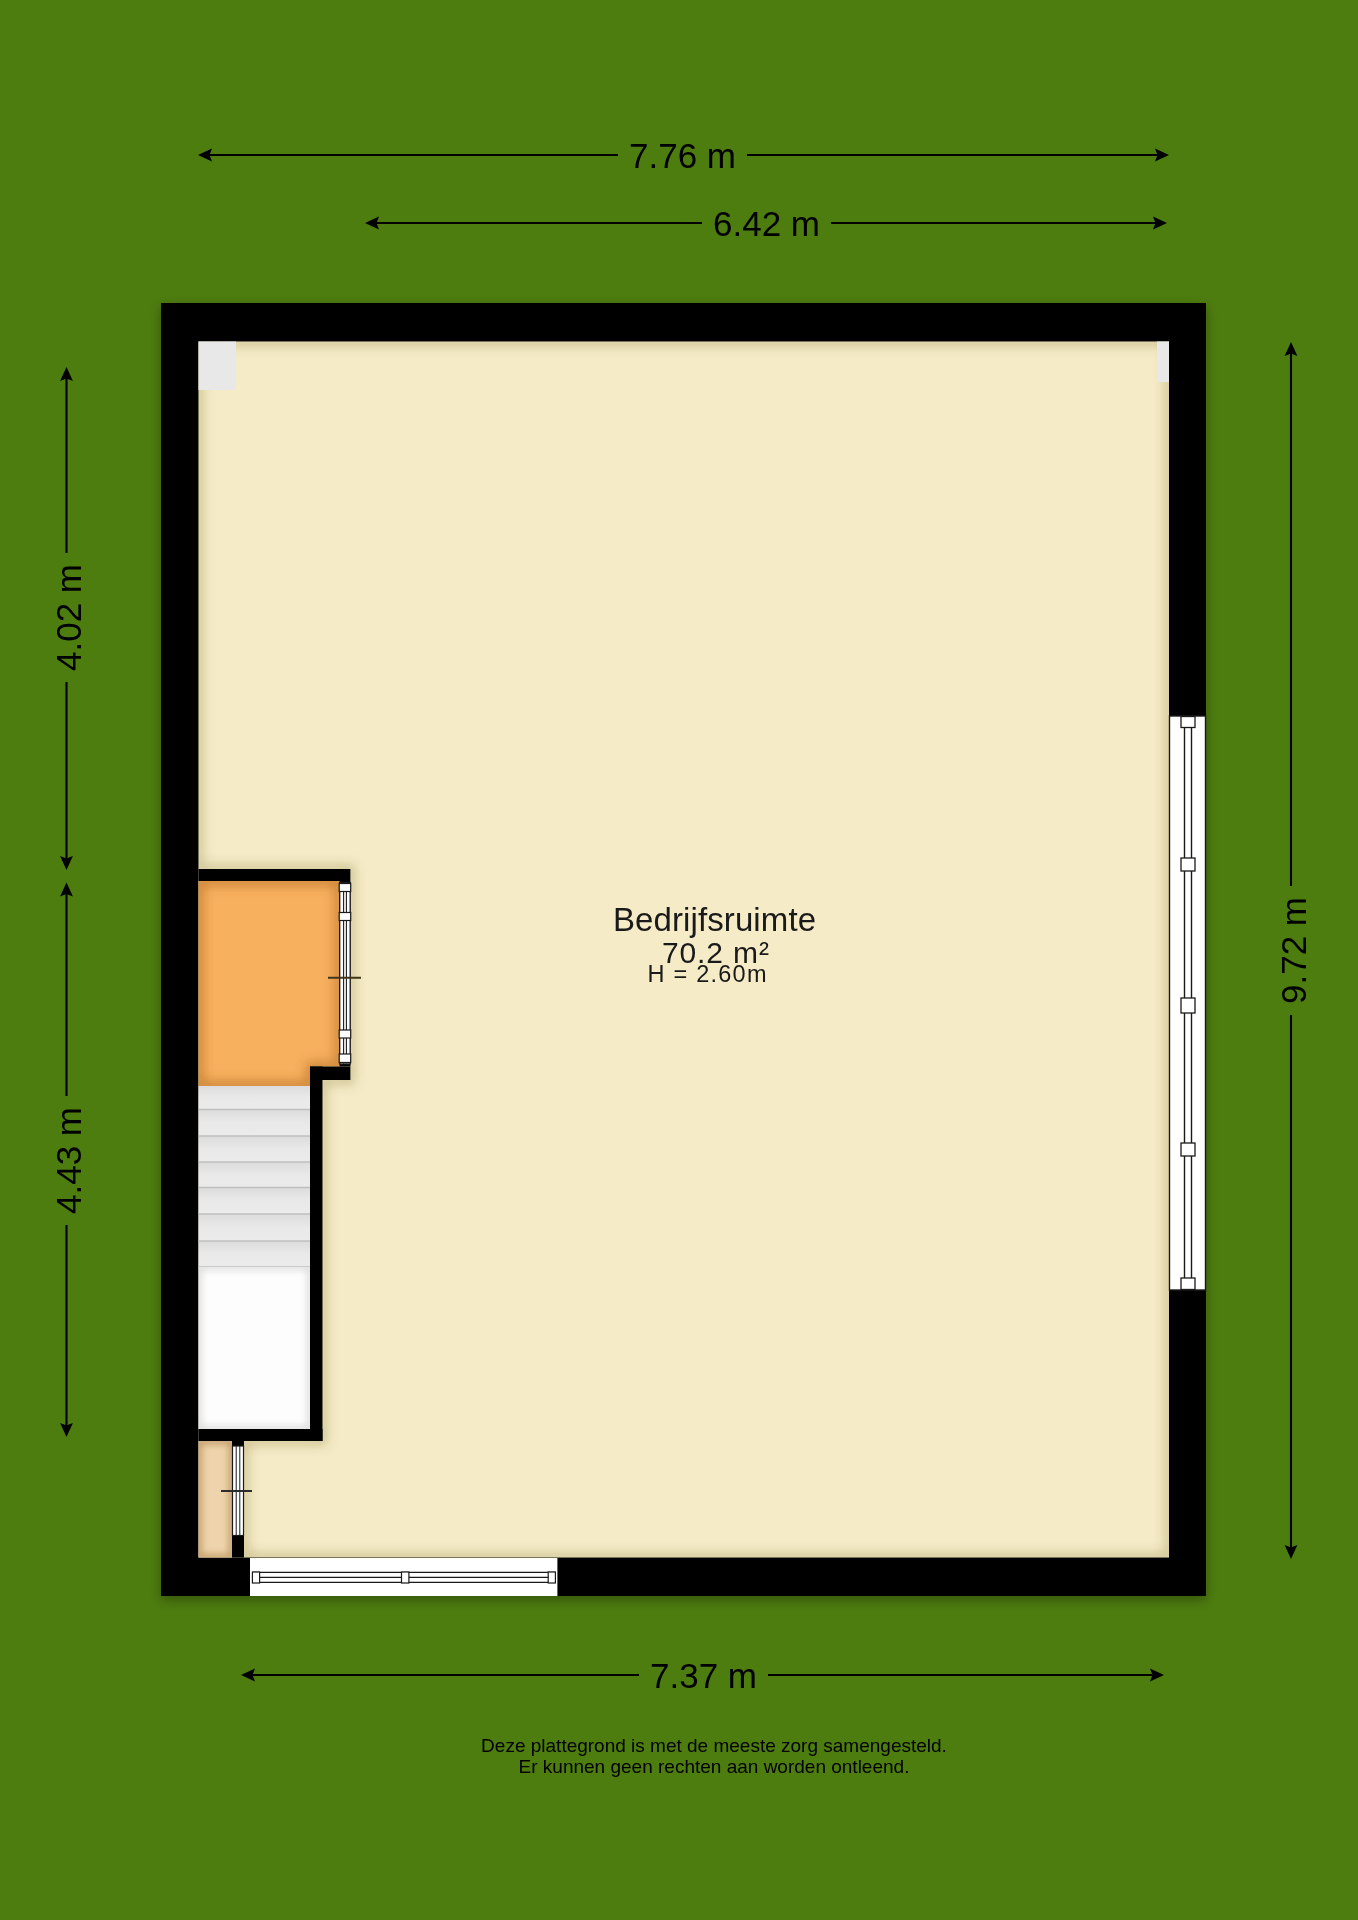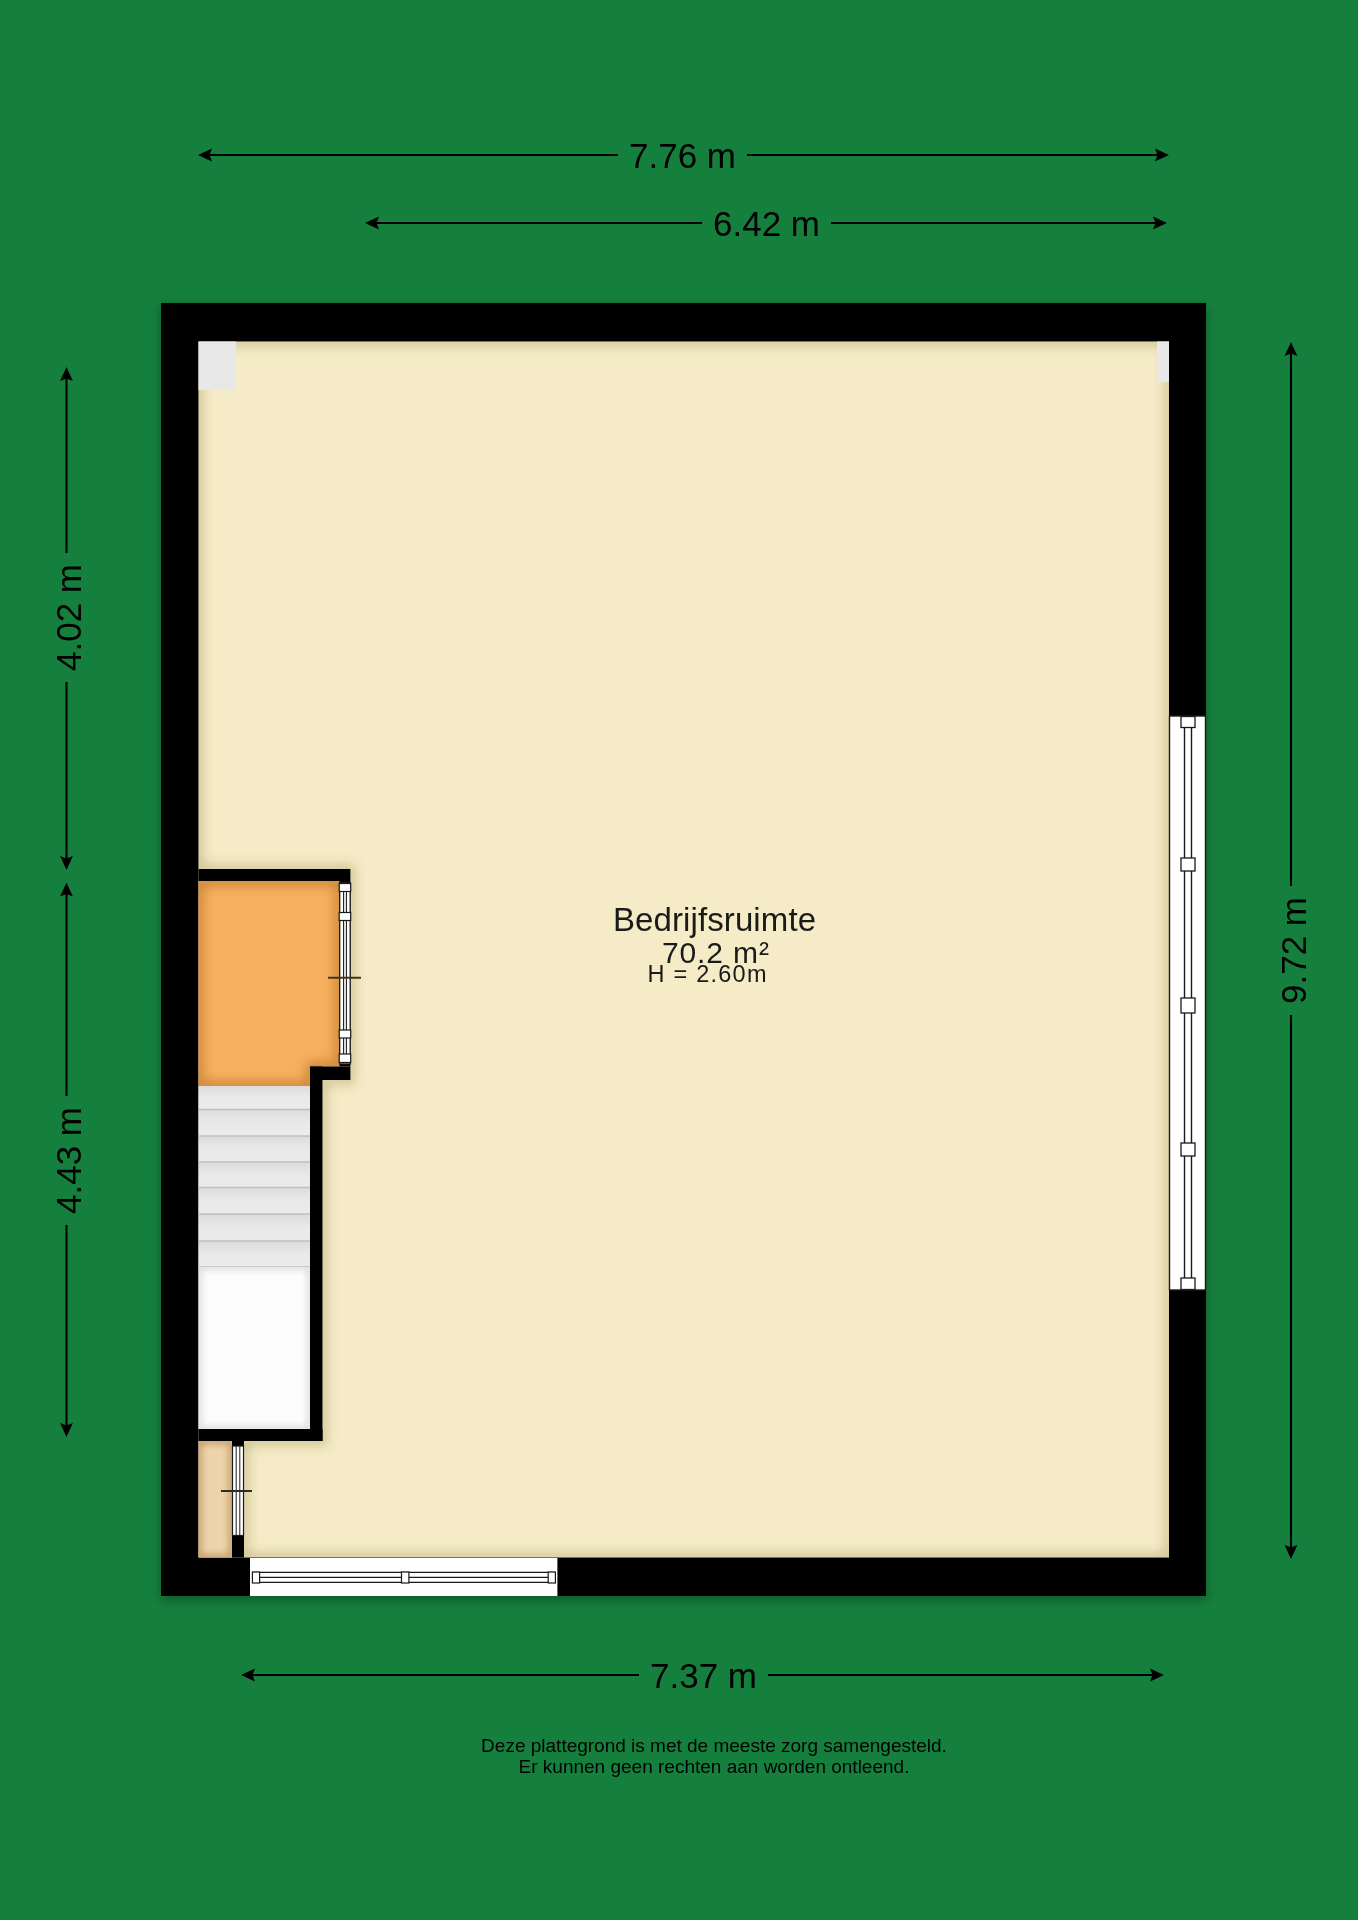--- a/index.html
+++ b/index.html
@@ -1,16 +1,16 @@
 <!DOCTYPE html>
 <html><head>
 <meta charset="utf-8">
 <style>
   html,body{margin:0;padding:0;background:#ffffff;}
-  #page{position:relative;width:1358px;height:1920px;background:#15803d;overflow:hidden;
+  #page{position:relative;width:1358px;height:1920px;background:#4d7c0f;overflow:hidden;
         font-family:"Liberation Sans", sans-serif;}
   svg{position:absolute;left:0;top:0;}
 </style>
 </head>
 <body>
 <div id="page">
 <svg width="1358" height="1920" viewBox="0 0 1358 1920">
   <defs>
     <filter id="planshadow" x="-5%" y="-5%" width="110%" height="110%">
       <feDropShadow dx="0" dy="4" stdDeviation="6" flood-color="#000" flood-opacity="0.32"></feDropShadow>

